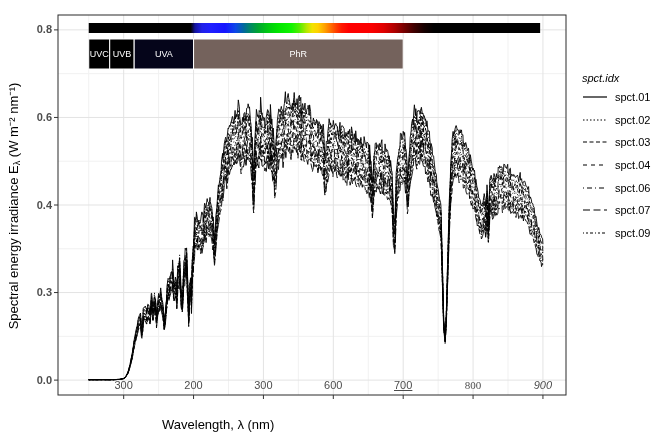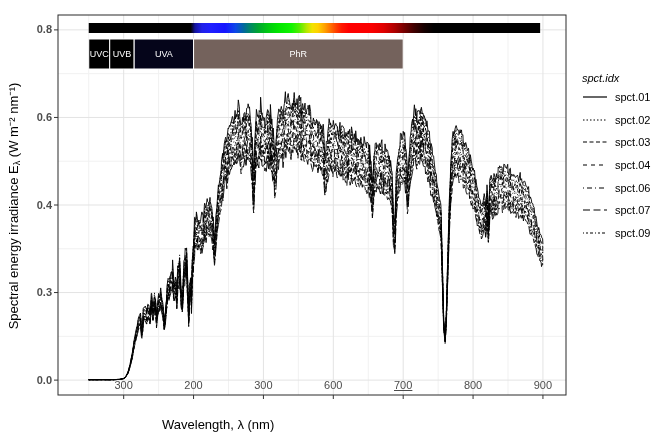--- a/index.html
+++ b/index.html
@@ -135,22 +135,22 @@
   <div class="axis-title y-title"><span>Spectral energy irradiance E</span><span class="sub">λ</span><span class="sup"> (W m⁻² nm⁻¹)</span></div>
 
   <div class="axis-title x-title">Wavelength, λ (nm)</div>
 
   <div id="x-tick-labels">
       <div class="tick-label x-tick-label" style="left: 103.684px;">300</div>
       <div class="tick-label x-tick-label" style="left: 173.56px;">200</div>
       <div class="tick-label x-tick-label" style="left: 243.436px;">300</div>
       <div class="tick-label x-tick-label" style="left: 313.312px;">600</div>
       <div class="tick-label x-tick-label" style="left: 383.188px; text-decoration: underline;">700</div>
-      <div class="tick-label x-tick-label" style="left: 453.065px;">800</div>
-      <div class="tick-label x-tick-label" style="left: 522.941px;">900</div>
+      <div class="tick-label x-tick-label" style="left: 453.065px; font-family: Liberation Serif, serif;">800</div>
+      <div class="tick-label x-tick-label" style="left: 522.941px; font-style: italic;">900</div>
     </div>
   <div id="y-tick-labels">
       <div class="tick-label y-tick-label" style="top: 373.615px;">0.0</div>
       <div class="tick-label y-tick-label" style="top: 286.058px;">0.3</div>
       <div class="tick-label y-tick-label" style="top: 198.5px;">0.4</div>
       <div class="tick-label y-tick-label" style="top: 110.942px;">0.6</div>
       <div class="tick-label y-tick-label" style="top: 23.3848px;">0.8</div>
     </div>
 
   <div class="legend">

